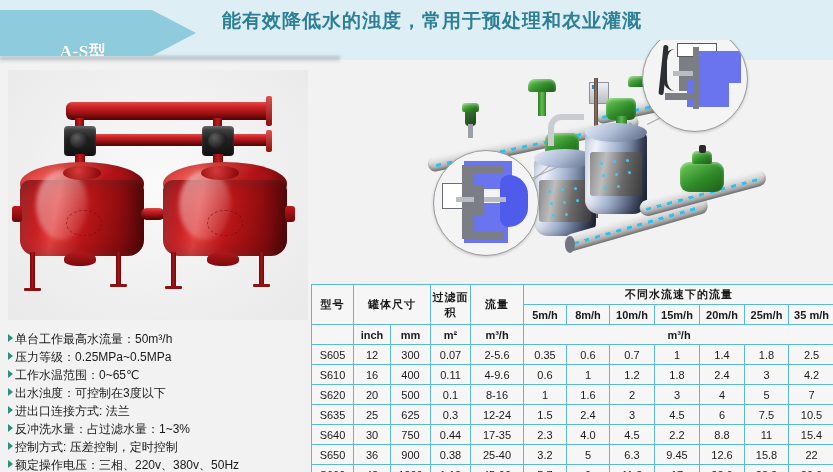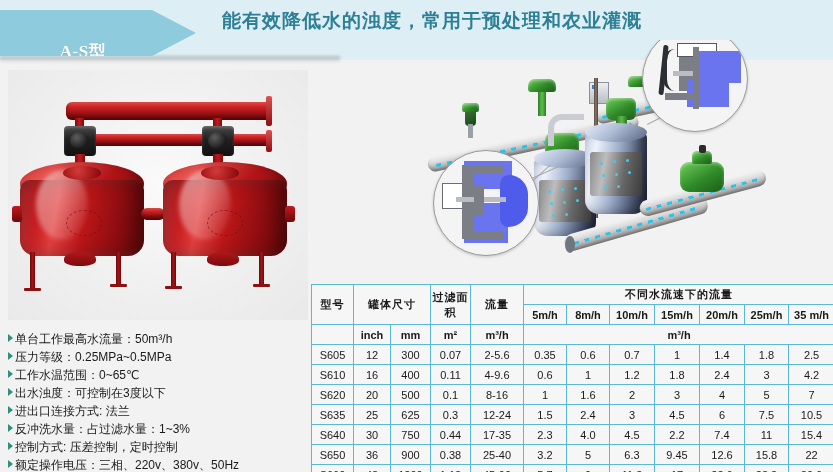--- a/index.html
+++ b/index.html
@@ -434,21 +434,21 @@
       <tr>
         <td>S640</td>
         <td>30</td>
         <td>750</td>
         <td>0.44</td>
         <td>17-35</td>
         <td>2.3</td>
         <td>4.0</td>
         <td>4.5</td>
         <td>2.2</td>
-        <td>7.4</td>
+        <td>8.8</td>
         <td>11</td>
         <td>15.4</td>
       </tr>
       <tr>
         <td>S650</td>
         <td>36</td>
         <td>900</td>
         <td>0.38</td>
         <td>25-40</td>
         <td>3.2</td>

